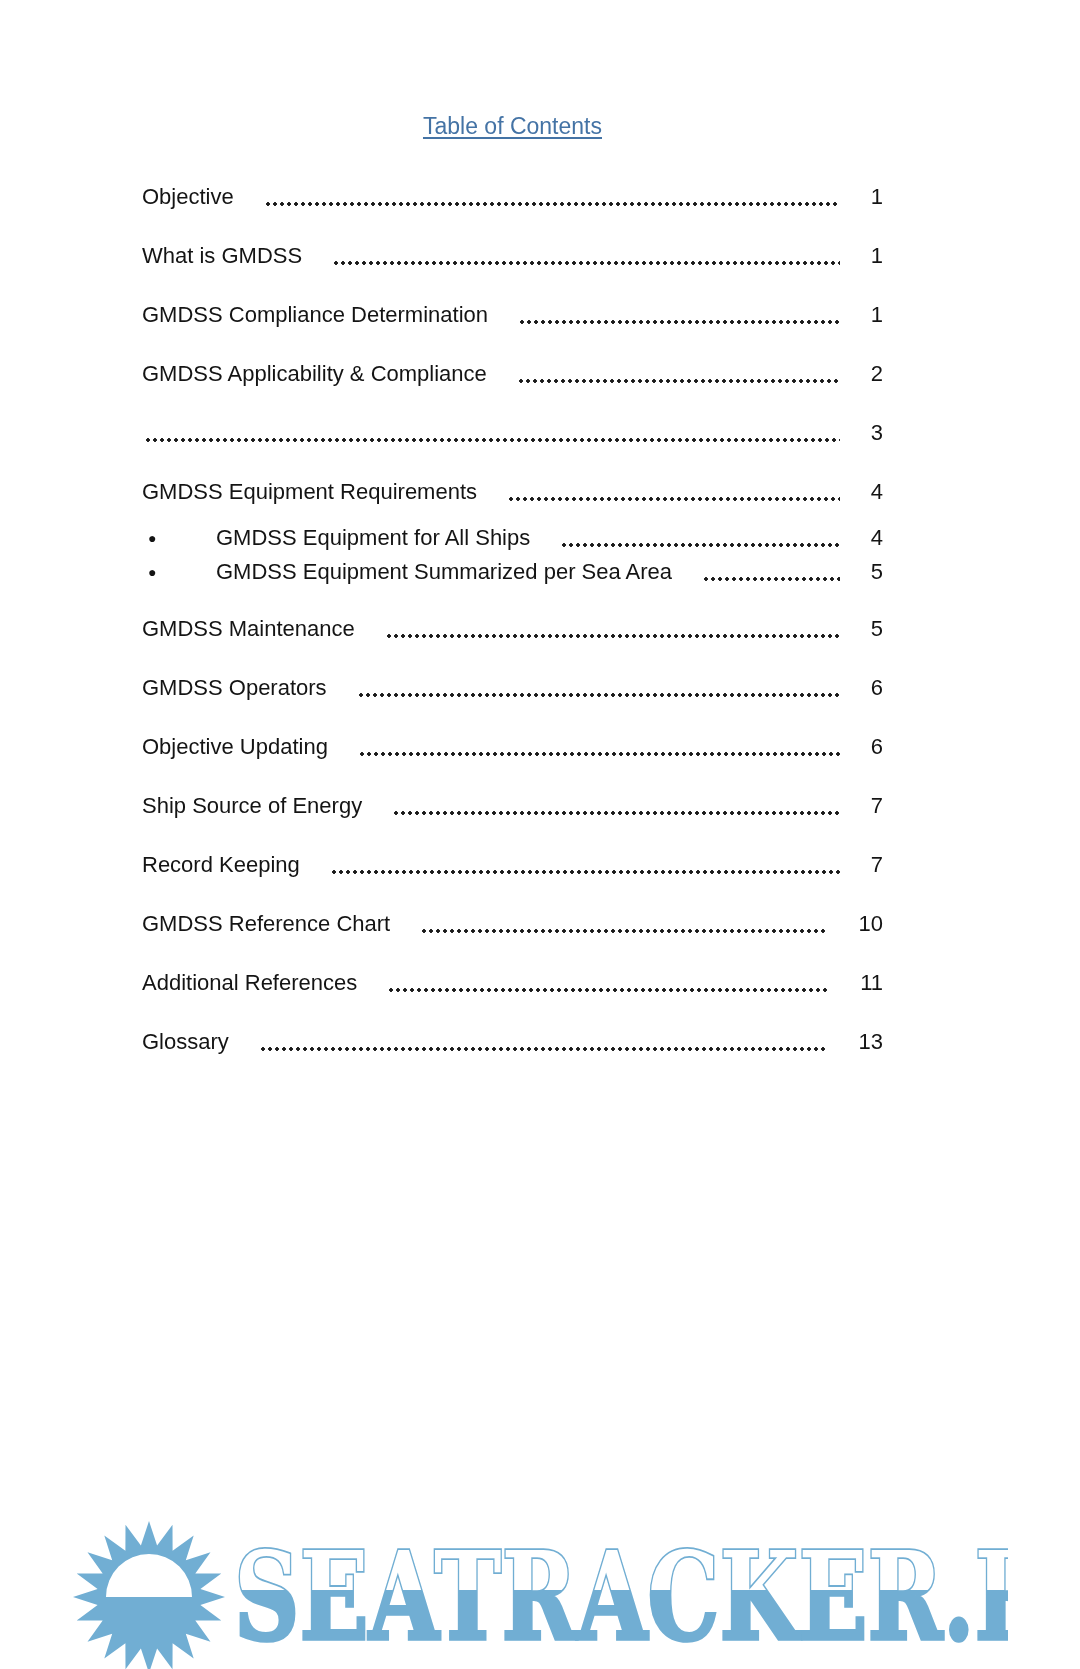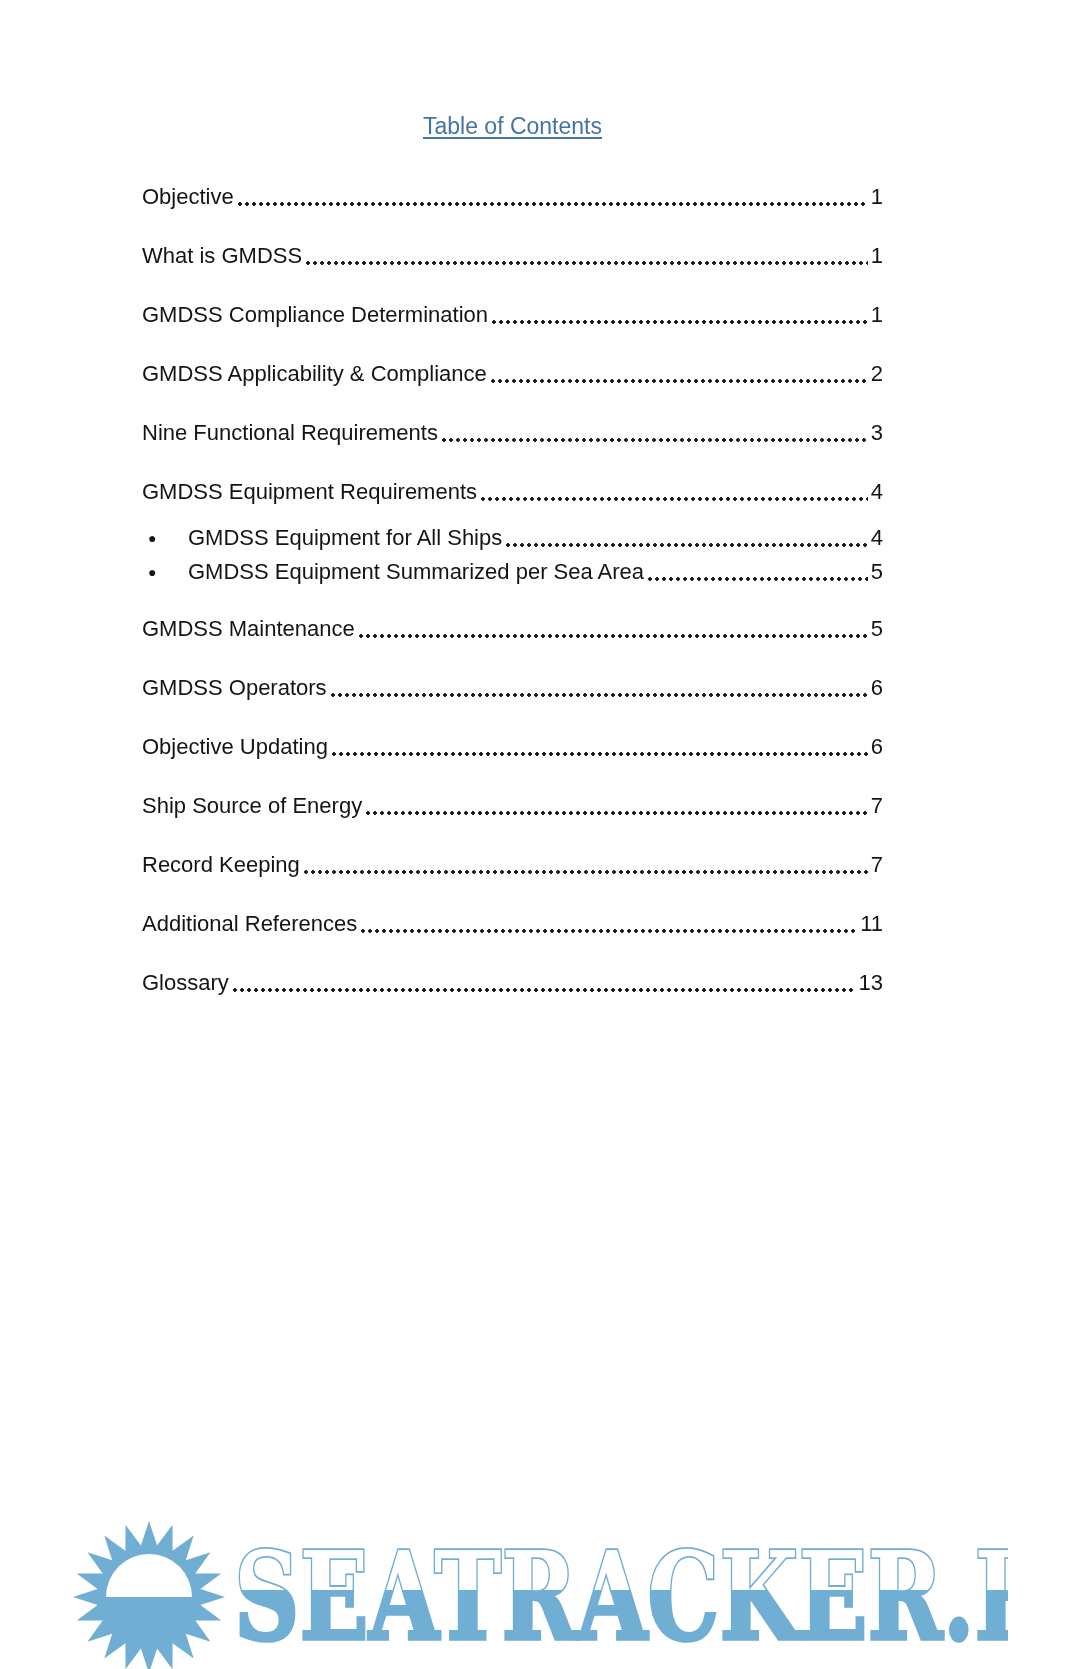--- a/index.html
+++ b/index.html
@@ -33,20 +33,21 @@
     margin-bottom:44px;
   }
   .toc-list{display:block;}
   .toc-row{
     display:flex;
     align-items:flex-start;
     font-size:22px;
     line-height:26px;
     margin-bottom:33px;
     color:var(--text-color);
+    gap:28px;
   }
   .toc-row.pre-bullet{margin-bottom:20px;}
   .toc-row.bullet{margin-bottom:8px;}
   .toc-row.bullet.last-bullet{margin-bottom:31px;}
   .bullet-dot{
     display:none;
   }
   .toc-row.bullet .bullet-dot{
     display:inline-block;
     width:46px;
@@ -108,21 +109,20 @@
     <span class="toc-page">1</span>
   </div>
         <div class="toc-row">
 
     <span class="toc-label">GMDSS Applicability &amp; Compliance</span>
     <span class="toc-dots"></span>
     <span class="toc-page">2</span>
   </div>
         <div class="toc-row">
 
-    <span class="toc-label">Nine Functional Requirements</span>
     <span class="toc-dots"></span>
     <span class="toc-page">3</span>
   </div>
         <div class="toc-row pre-bullet">
 
     <span class="toc-label">GMDSS Equipment Requirements</span>
     <span class="toc-dots"></span>
     <span class="toc-page">4</span>
   </div>
         <div class="toc-row bullet">
@@ -159,20 +159,26 @@
 
     <span class="toc-label">Ship Source of Energy</span>
     <span class="toc-dots"></span>
     <span class="toc-page">7</span>
   </div>
         <div class="toc-row">
 
     <span class="toc-label">Record Keeping</span>
     <span class="toc-dots"></span>
     <span class="toc-page">7</span>
+  </div>
+        <div class="toc-row">
+
+    <span class="toc-label">GMDSS Reference Chart</span>
+    <span class="toc-dots"></span>
+    <span class="toc-page">10</span>
   </div>
         <div class="toc-row">
 
     <span class="toc-label">Additional References</span>
     <span class="toc-dots"></span>
     <span class="toc-page">11</span>
   </div>
         <div class="toc-row">
 
     <span class="toc-label">Glossary</span>

